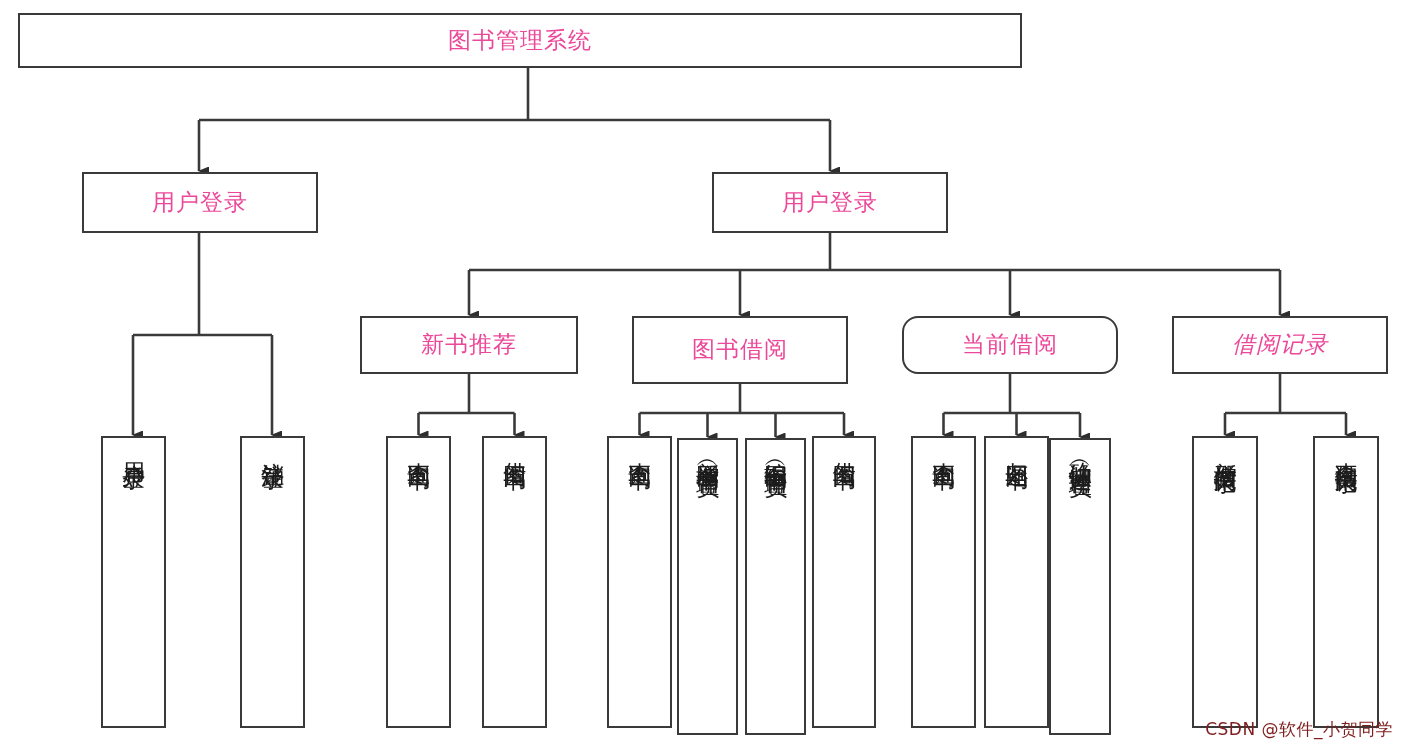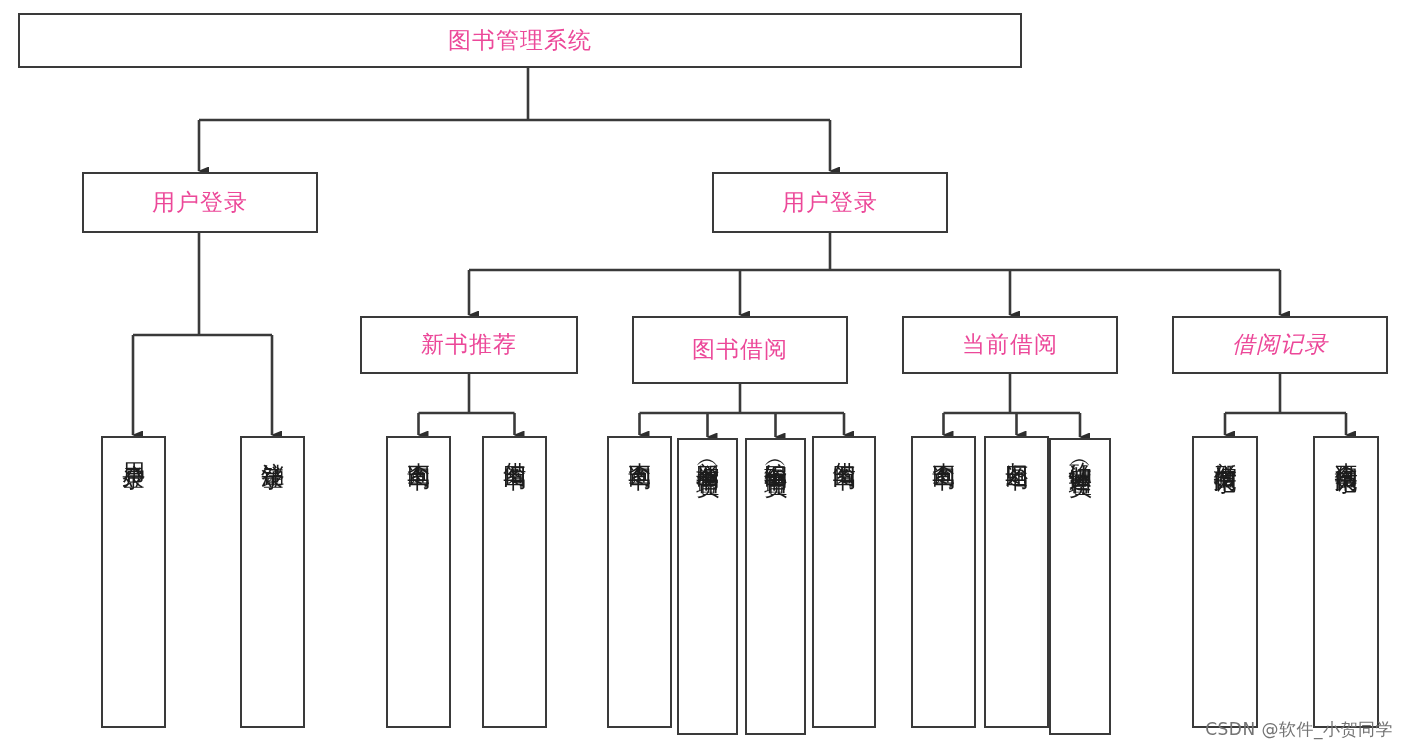--- a/index.html
+++ b/index.html
@@ -59,21 +59,21 @@
     margin-top: 6px;
   }
   .leaf-box.leaf-tall .node-label-v {
     margin-top: 4px;
   }
   #watermark {
     position: absolute;
     right: 12px;
     bottom: 6px;
     font-size: 17px;
-    color: #737373;
+    color: #7f1d1d;
     letter-spacing: 0.5px;
     white-space: nowrap;
     font-family: "DejaVu Sans", "Liberation Sans", sans-serif;
     pointer-events: none;
   }
 </style>
 </head>
 <body>
 
 <div id="stage">
@@ -130,21 +130,21 @@
       </div>
       <div class="node-box" style="left: 712px; top: 172px; width: 236px; height: 61px;">
         <span class="node-label-h">用户登录</span>
       </div>
       <div class="node-box" style="left: 360px; top: 316px; width: 218px; height: 58px; text-align: right;">
         <span class="node-label-h">新书推荐</span>
       </div>
       <div class="node-box" style="left: 632px; top: 316px; width: 216px; height: 68px;">
         <span class="node-label-h">图书借阅</span>
       </div>
-      <div class="node-box" style="left: 902px; top: 316px; width: 216px; height: 58px;">
+      <div class="node-box" style="left: 902px; top: 316px; width: 216px; height: 58px; border-radius: 16px;">
         <span class="node-label-h">当前借阅</span>
       </div>
       <div class="node-box" style="left: 1172px; top: 316px; width: 216px; height: 58px; font-style: italic;">
         <span class="node-label-h">借阅记录</span>
       </div>
       <div class="node-box leaf-box" style="left: 101px; top: 436px; width: 65px; height: 292px;">
         <span class="node-label-v">用户登录</span>
       </div>
       <div class="node-box leaf-box" style="left: 240px; top: 436px; width: 65px; height: 292px;">
         <span class="node-label-v">注销登录</span>

